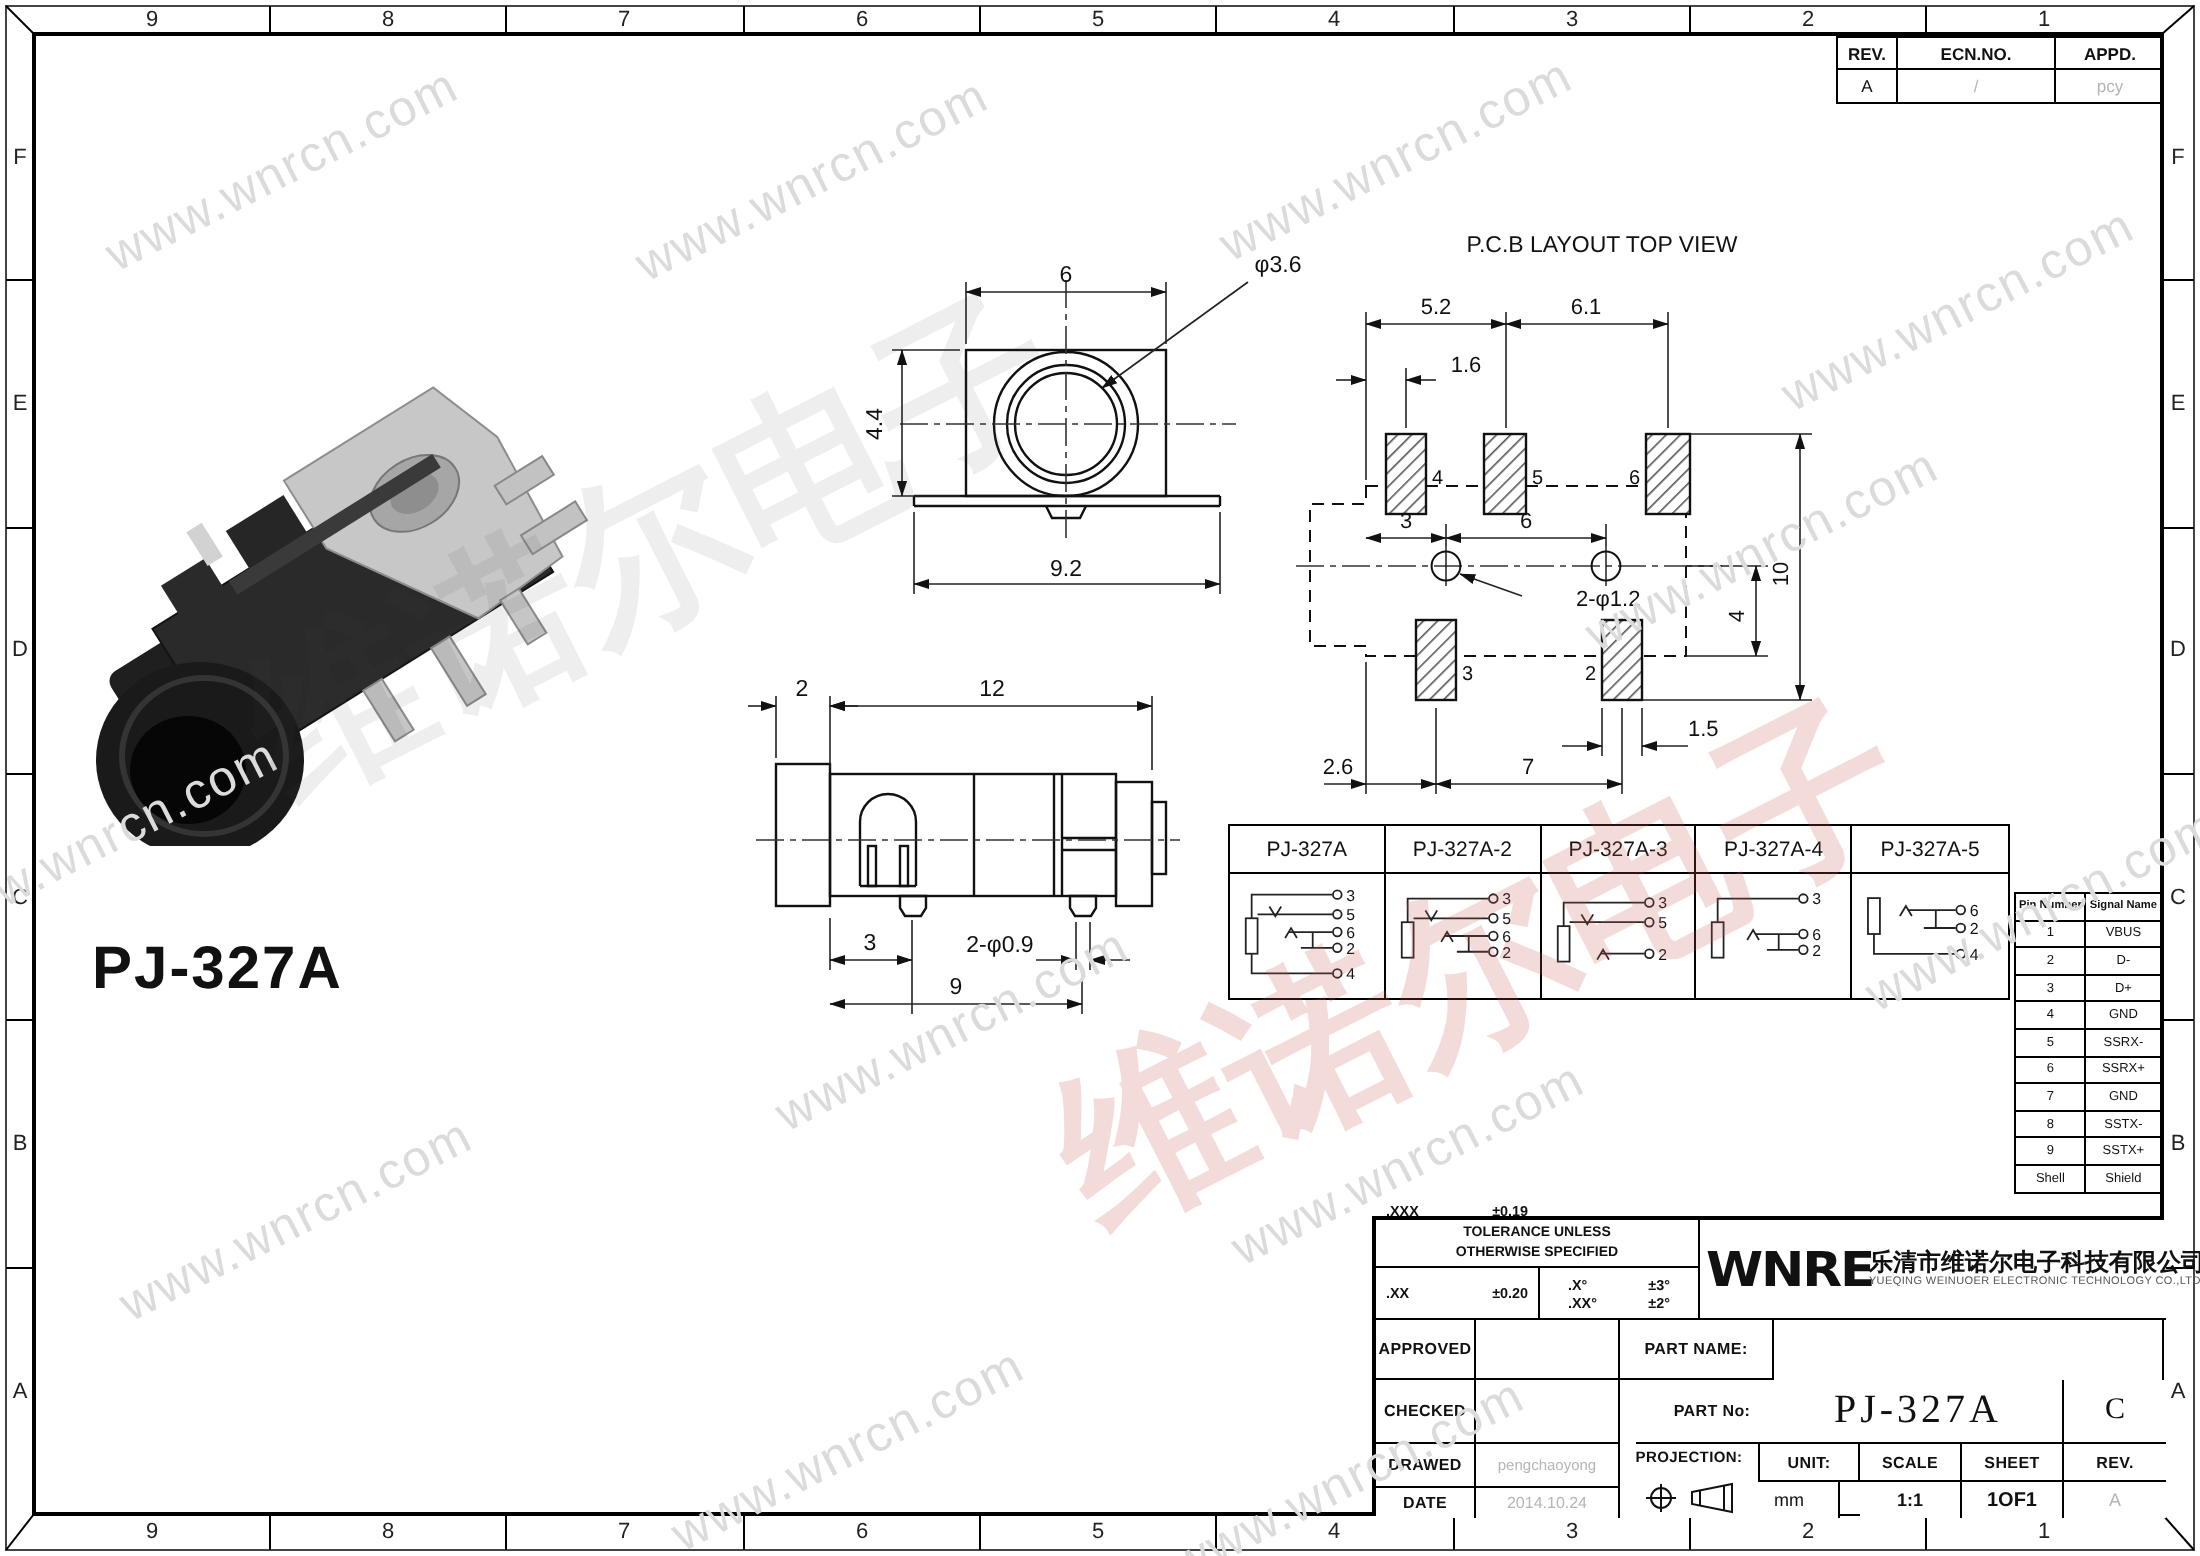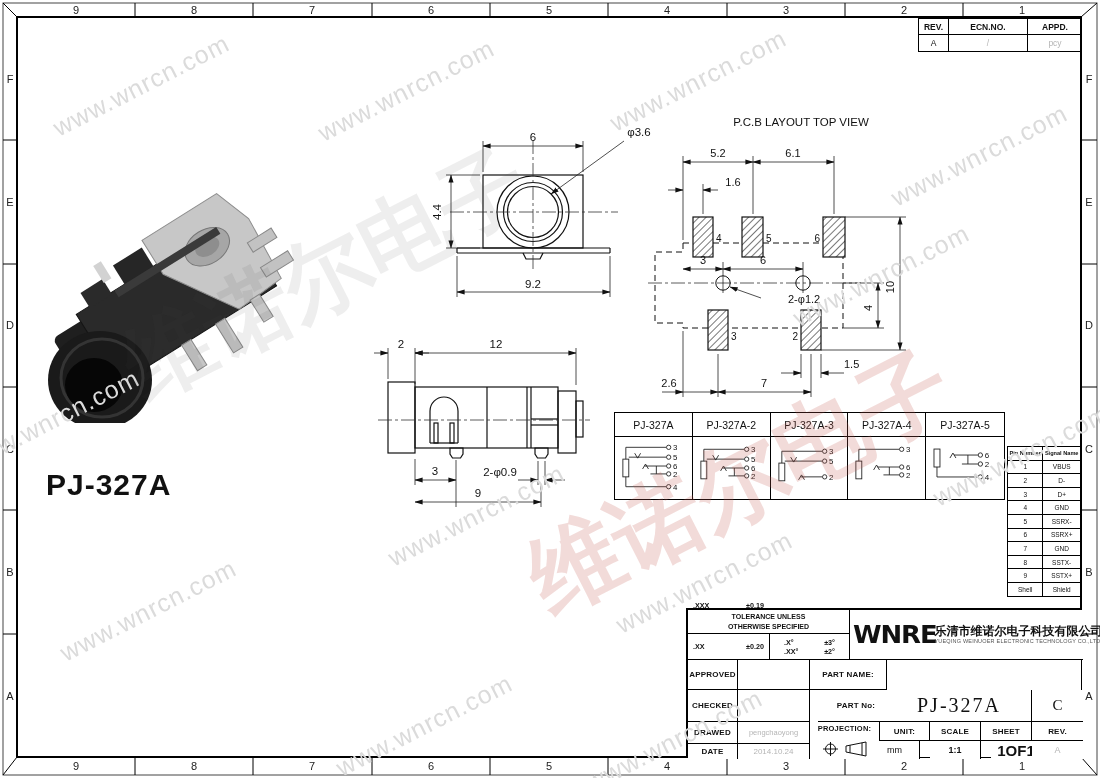--- a/index.html
+++ b/index.html
@@ -563,21 +563,21 @@
             <line x1="40" y1="1.8" x2="40" y2="14.2"></line>
             <line x1="28" y1="4.2" x2="28" y2="11.8"></line>
         </g>
       </svg>
     </div>
     <div class="tc bR bB lab" style="left:192px;top:112px;width:50px;height:19px">UNIT:</div>
     <div class="tc bR" style="left:182px;top:131px;width:50px;height:18px;font-size:9px">mm</div>
     <div class="tc bR bB lab" style="left:242px;top:112px;width:51px;height:19px">SCALE</div>
     <div class="tc bR" style="left:242px;top:131px;width:51px;height:18px;font-size:9px;font-weight:bold">1:1</div>
     <div class="tc bR bB lab" style="left:293px;top:112px;width:51px;height:19px">SHEET</div>
-    <div class="tc bR" style="left:303px;top:131px;width:51px;height:18px;font-size:15px;font-weight:bold">1OF1</div>
+    <div class="tc bR" style="left:293px;top:131px;width:51px;height:18px;font-size:10px;font-weight:bold">1OF1</div>
     <div class="tc bB lab" style="left:344px;top:112px;width:51px;height:19px">REV.</div>
     <div class="tc grayv" style="left:344px;top:131px;width:51px;height:18px;font-size:9px">A</div>
   </div>
 
   <div class="wm" style="left:55px;top:115px">www.wnrcn.com</div>
   <div class="wm" style="left:320px;top:120px">www.wnrcn.com</div>
   <div class="wm" style="left:612px;top:110px">www.wnrcn.com</div>
   <div class="wm" style="left:893px;top:185px">www.wnrcn.com</div>
   <div class="wm" style="left:-35px;top:450px">www.wnrcn.com</div>
   <div class="wm" style="left:62px;top:640px">www.wnrcn.com</div>

